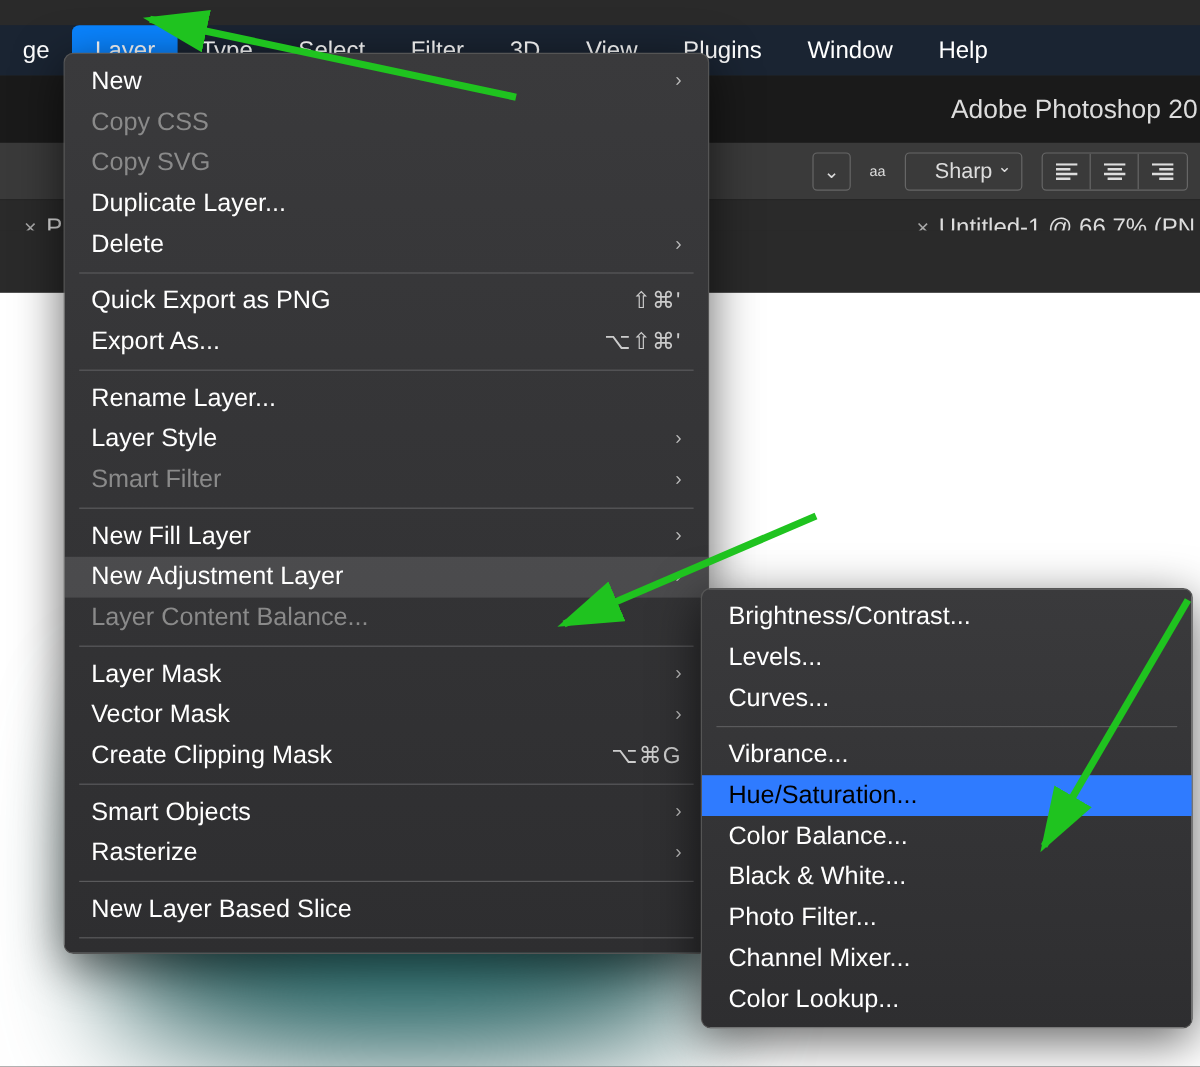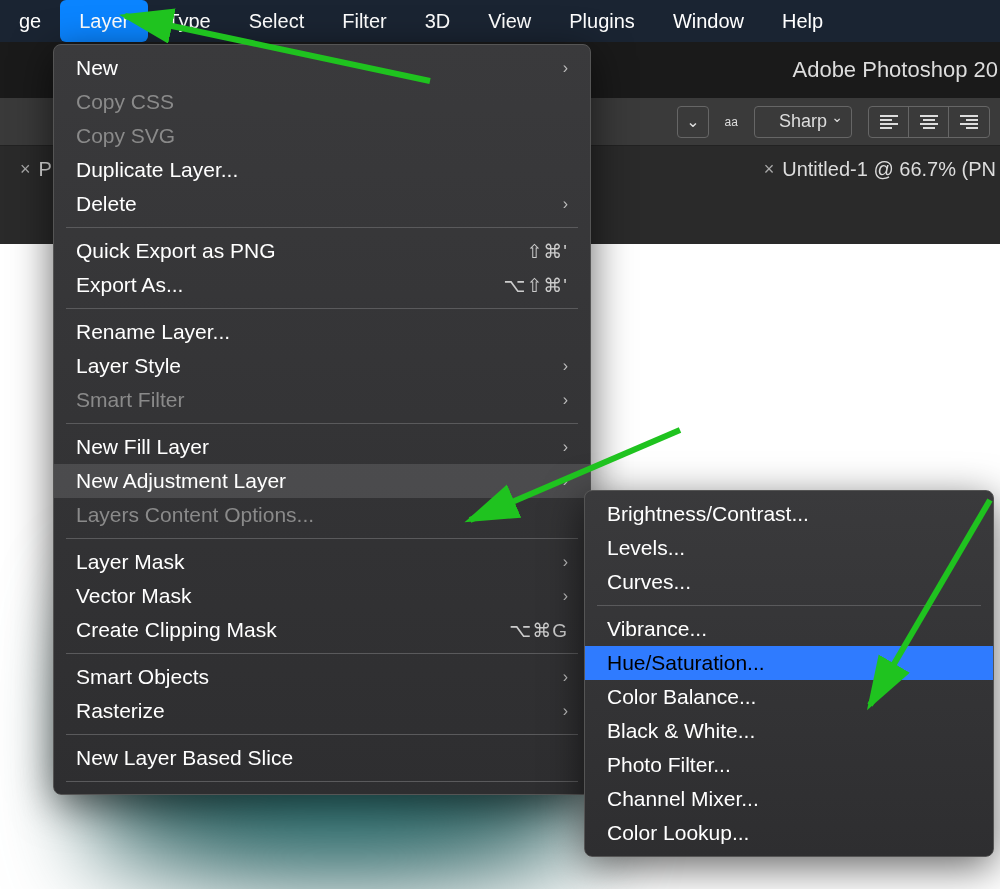--- a/index.html
+++ b/index.html
@@ -14,20 +14,21 @@
 
 
 .menubar {
   background: #1a2432;
   height: 42px;
   display: flex;
   align-items: center;
   color: #fff;
   font-size: 20px;
   font-weight: 500;
+  margin-top: 21px;
 }
 .menubar-item {
   padding: 0 19px;
   height: 100%;
   display: flex;
   align-items: center;
   cursor: default;
 }
 .menubar-item.active {
   background: #0a84ff;
@@ -304,21 +305,21 @@
     <div class="menu-sep"></div>
     <div class="menu-item">
       <span>New Fill Layer</span>
       <span class="menu-sub-arrow">›</span>
     </div>
     <div class="menu-item hover">
       <span>New Adjustment Layer</span>
       <span class="menu-sub-arrow">›</span>
     </div>
     <div class="menu-item disabled">
-      <span>Layers Content Options...</span>
+      <span>Layer Content Balance...</span>
     </div>
     <div class="menu-sep"></div>
     <div class="menu-item">
       <span>Layer Mask</span>
       <span class="menu-sub-arrow">›</span>
     </div>
     <div class="menu-item">
       <span>Vector Mask</span>
       <span class="menu-sub-arrow">›</span>
     </div>

